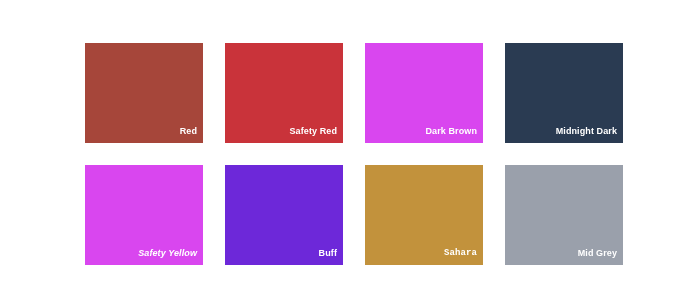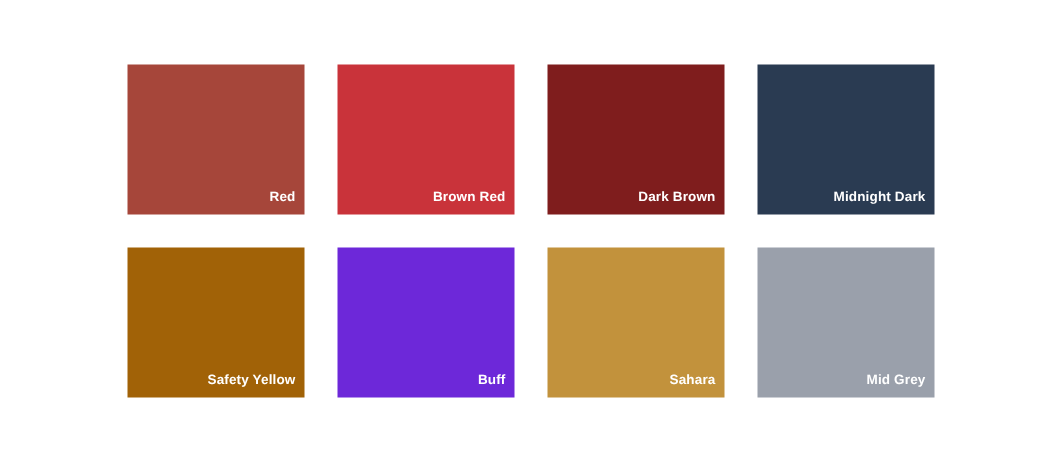--- a/index.html
+++ b/index.html
@@ -51,38 +51,38 @@
 </head>
 <body style="background: rgb(255, 255, 255);">
 
 <div class="palette">
 
   <div class="swatch-row">
     <div class="swatch" style="background-color: rgb(166, 70, 58);">
       <span class="swatch-label" style="color: rgb(255, 255, 255); margin-top: 36px;">Red</span>
     </div>
     <div class="swatch" style="background-color: rgb(201, 51, 58);">
-      <span class="swatch-label" style="color: rgb(255, 255, 255);">Brown Red</span>
+      <span class="swatch-label" style="color: rgb(255, 255, 255);">Safety Red</span>
     </div>
-    <div class="swatch" style="background-color: #7f1d1d; padding-left: 24px;">
+    <div class="swatch" style="background-color: #d946ef; padding-left: 24px;">
       <span class="swatch-label" style="color: rgb(255, 255, 255);">Dark Brown</span>
     </div>
     <div class="swatch" style="background-color: rgb(42, 59, 82);">
       <span class="swatch-label" style="color: rgb(255, 255, 255);">Midnight Dark</span>
     </div>
   </div>
 
   <div class="swatch-row">
-    <div class="swatch" style="background-color: #a16207;">
+    <div class="swatch" style="background-color: #d946ef; font-style: italic;">
       <span class="swatch-label" style="color: rgb(255, 255, 255);">Safety Yellow</span>
     </div>
     <div class="swatch" style="background-color: #6d28d9;">
       <span class="swatch-label" style="color: rgb(255, 255, 255);">Buff</span>
     </div>
     <div class="swatch" style="background-color: rgb(194, 146, 60);">
-      <span class="swatch-label" style="color: rgb(255, 255, 255);">Sahara</span>
+      <span class="swatch-label" style="color: rgb(255, 255, 255); font-family: Liberation Mono, monospace;">Sahara</span>
     </div>
     <div class="swatch" style="background-color: rgb(154, 160, 171);">
       <span class="swatch-label" style="color: rgb(255, 255, 255);">Mid Grey</span>
     </div>
   </div>
 
 </div>
 
 </body></html>

